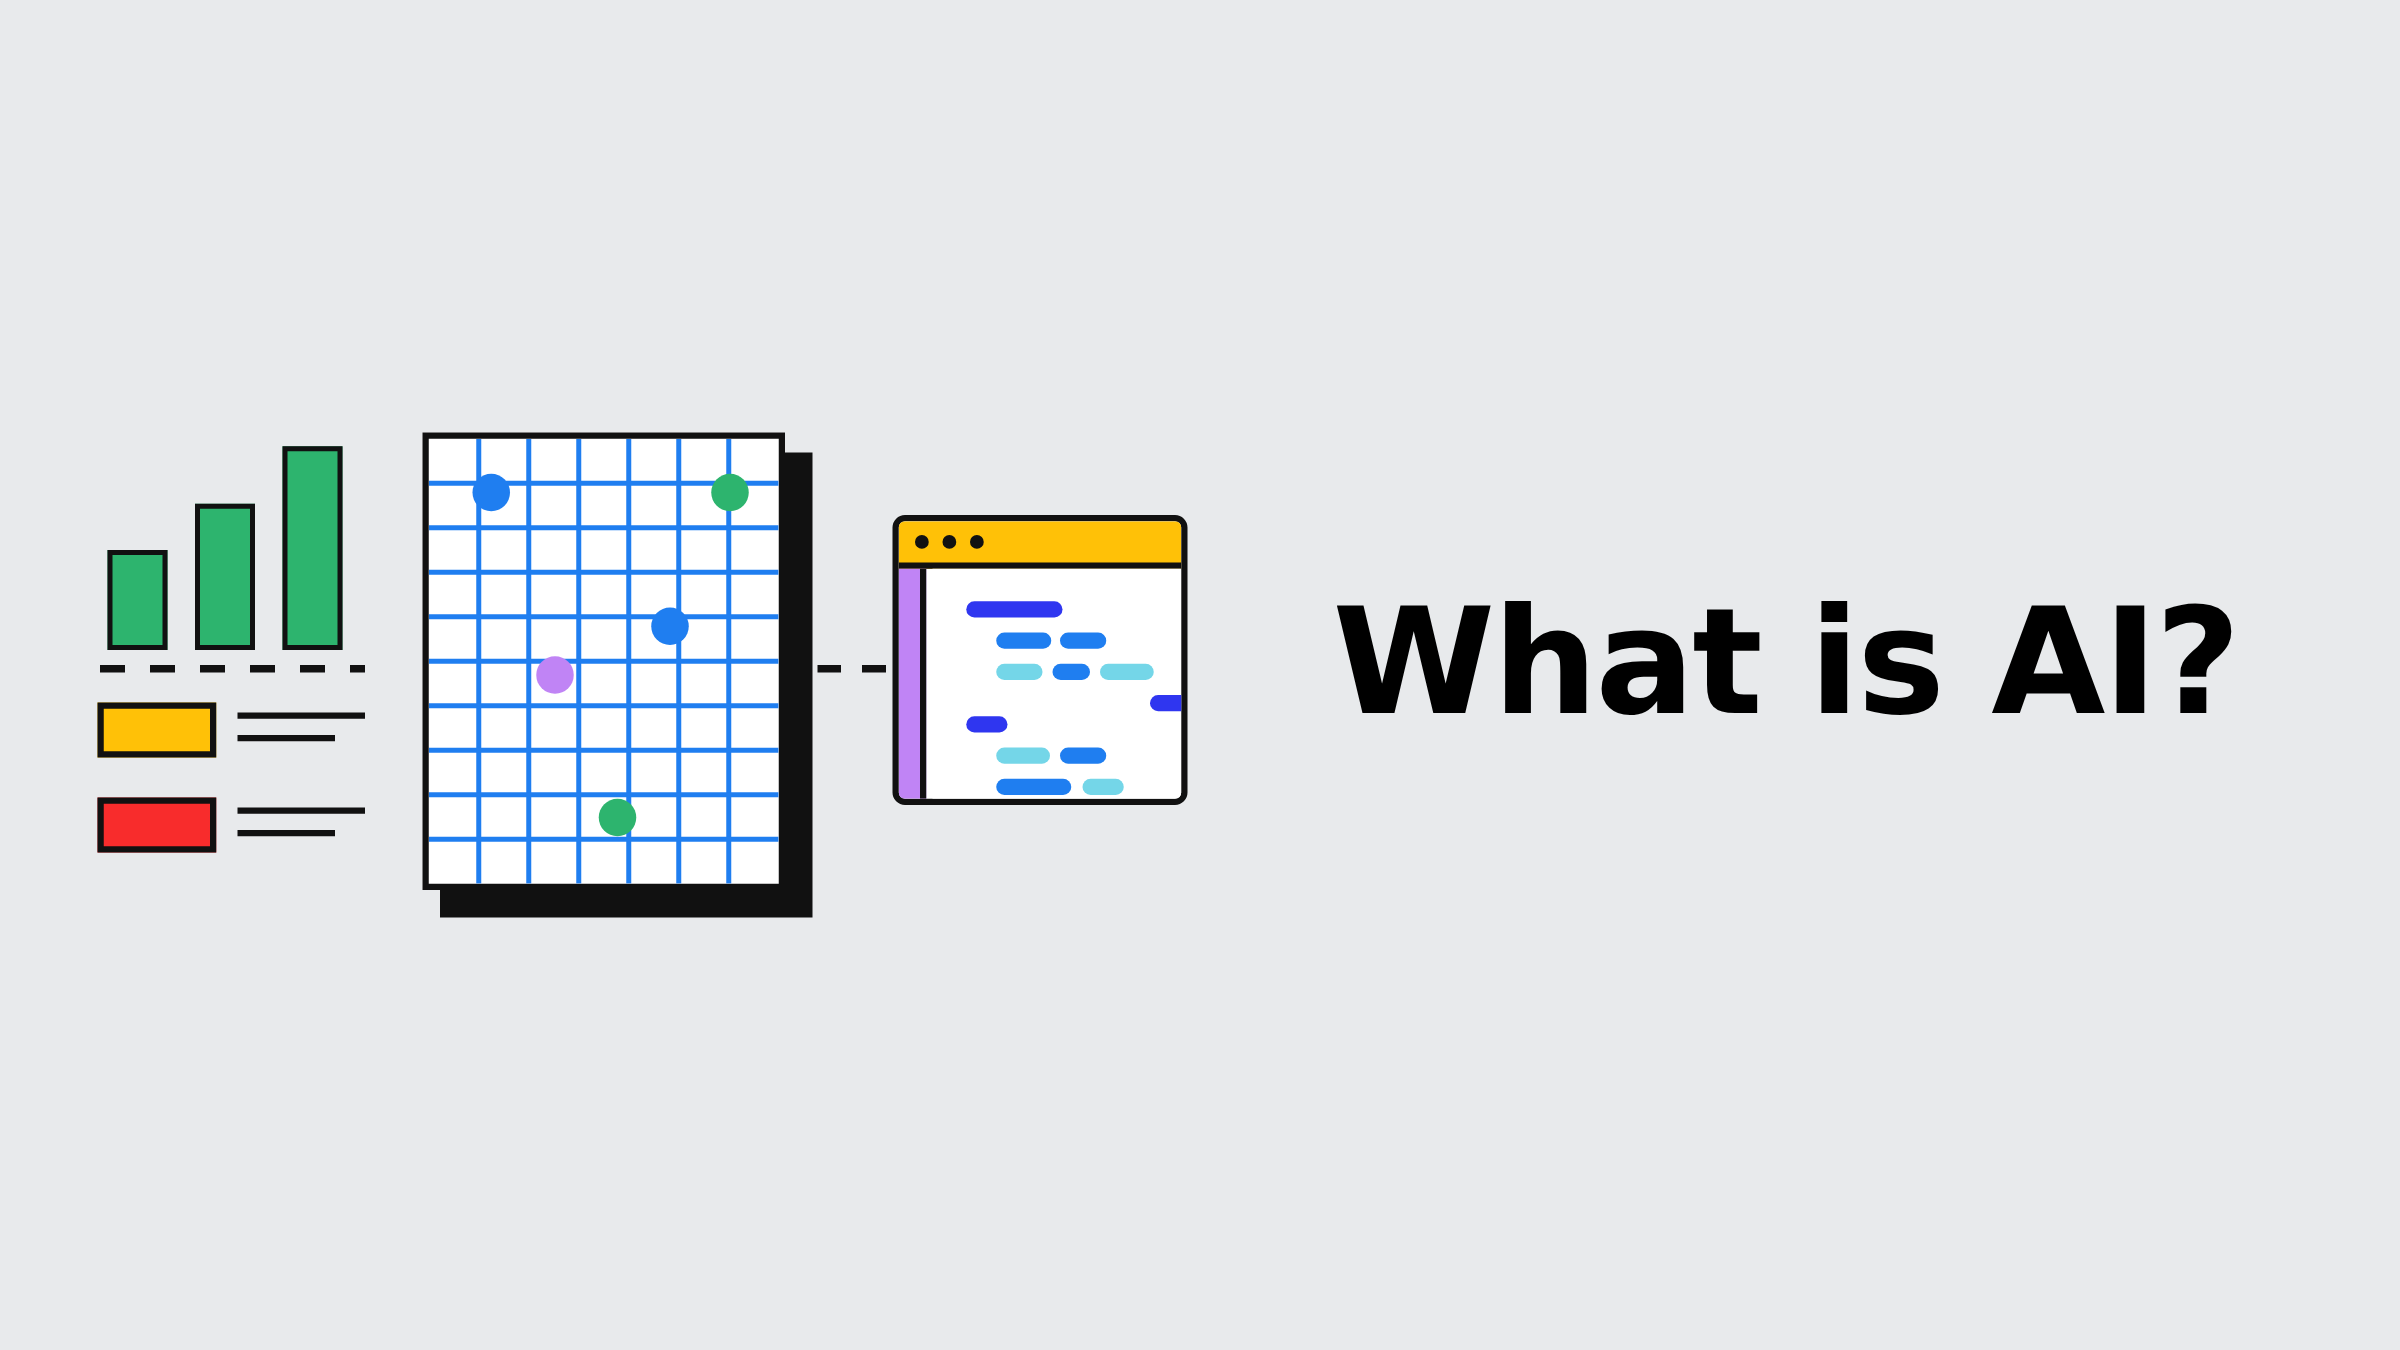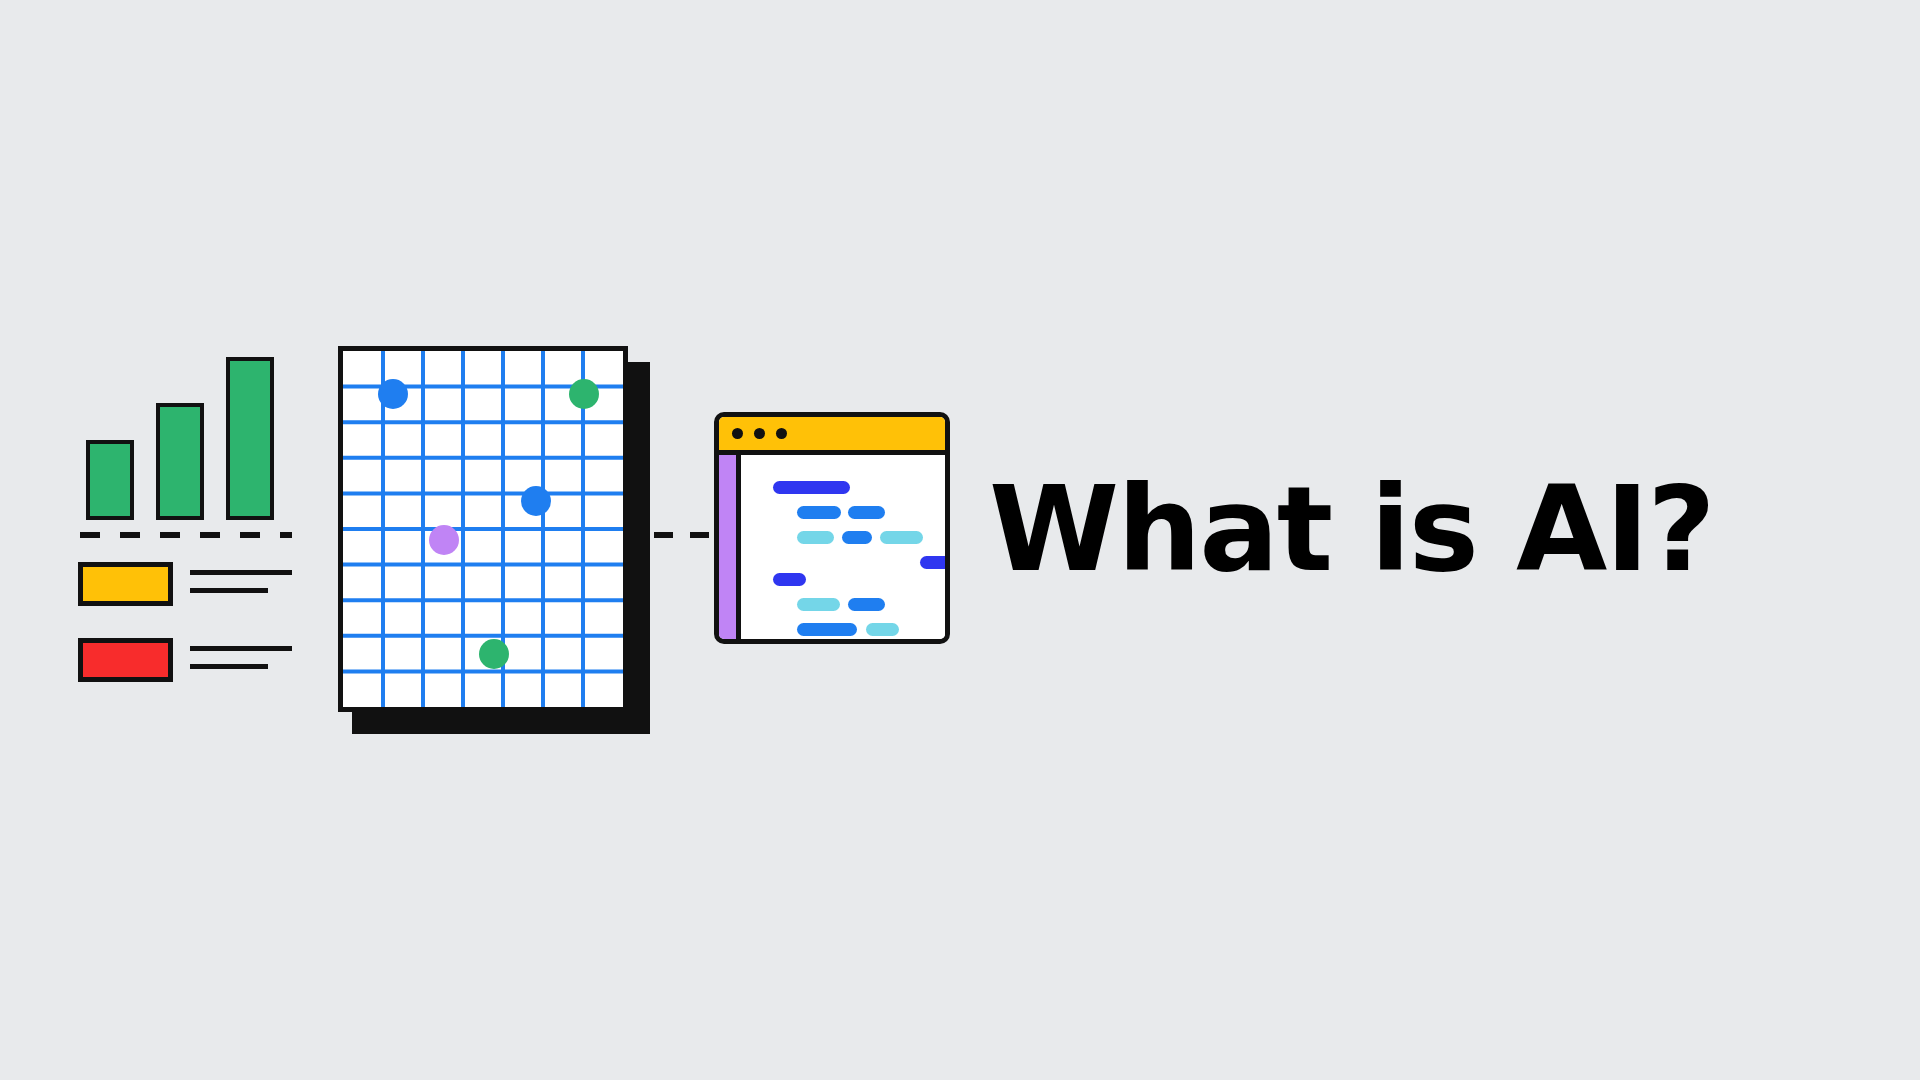--- a/index.html
+++ b/index.html
@@ -185,21 +185,21 @@
   }
   .code-bar {
     position: absolute;
     height: 13px;
     border-radius: 7px;
   }
 
   
   #headline {
     position: absolute;
-    left: 989px;
+    left: 1066px;
     top: 470px;
     font-size: 118px;
     font-weight: bold;
     color: #000000;
     letter-spacing: -2px;
     line-height: 1;
     white-space: nowrap;
     font-family: "DejaVu Sans", sans-serif;
   }
 </style>

